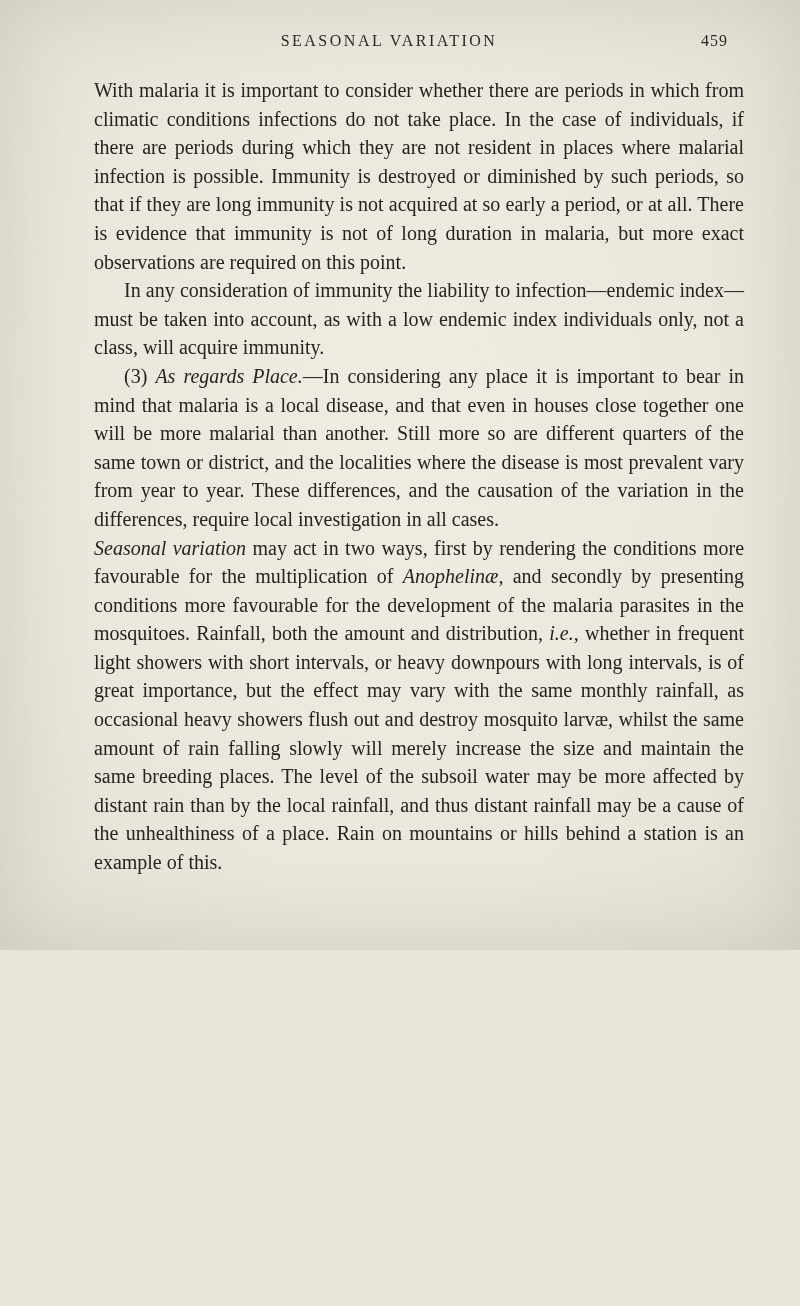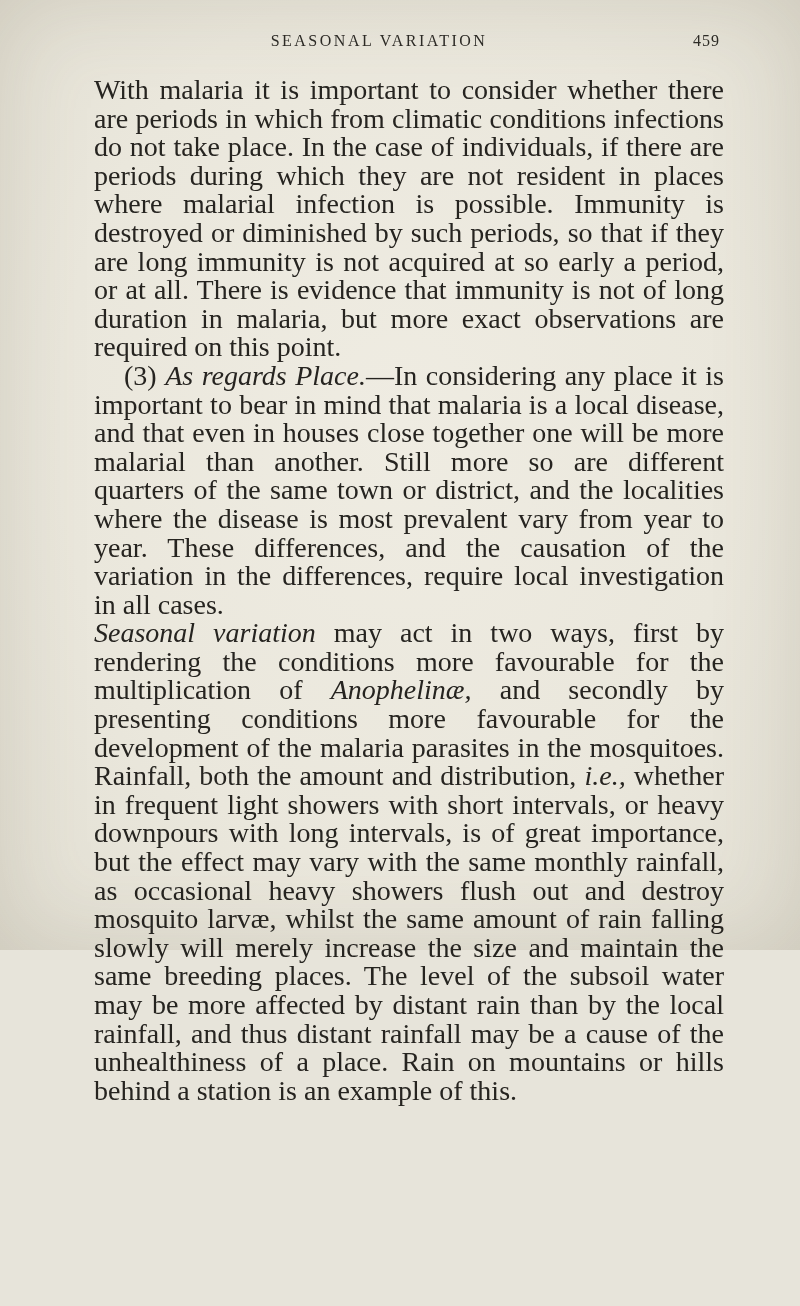--- a/index.html
+++ b/index.html
@@ -10,21 +10,21 @@
     width: 800px;
     height: 1306px;
     background: #e7e4da;
     overflow: hidden;
   }
   .page {
     position: relative;
     width: 800px;
     height: 950px;
     box-sizing: border-box;
-    padding: 30px 76px 36px 94px;
+    padding: 30px 56px 36px 94px;
     background:
       radial-gradient(ellipse at 50% 45%, #efece2 0%, #eae7dc 60%, #e2dfd3 100%);
     box-shadow: inset 0 0 90px rgba(110, 100, 80, 0.18);
     color: #262420;
     font-family: "Liberation Serif", "DejaVu Serif", serif;
   }
   .running-header {
     position: relative;
     height: 30px;
     margin-bottom: 16px;
@@ -35,27 +35,27 @@
   .running-header .title {
     position: absolute;
     left: 0;
     right: 60px;
     text-align: center;
     top: 2px;
     font-variant: normal;
   }
   .running-header .pageno {
     position: absolute;
-    right: 4px;
+    right: 16px;
     top: 2px;
     letter-spacing: 1px;
     text-align: center;
   }
   .page-body {
-    font-size: 28px;
+    font-size: 20px;
     line-height: 28.6px;
     text-align: justify;
     color: #262420;
   }
   .page-body p {
     margin: 0;
     padding: 0;
   }
   .page-body p.indent {
     text-indent: 30px;
@@ -66,16 +66,17 @@
 </head>
 <body>
 
 <div class="page">
   <div class="running-header">
     <span class="title">SEASONAL VARIATION</span>
     <span class="pageno">459</span>
   </div>
   <div class="page-body">
       <p class=""><span>With malaria it is important to consider whether there are periods in which from climatic conditions infections do not take place. In the case of individuals, if there are periods during which they are not resident in places where malarial infection is possible. Immunity is destroyed or diminished by such periods, so that if they are long immunity is not acquired at so early a period, or at all. There is evidence that immunity is not of long duration in malaria, but more exact observations are required on this point.</span></p>
+      <p class="indent"><span>In any consideration of immunity the liability to infection—endemic index—must be taken into account, as with a low endemic index individuals only, not a class, will acquire immunity.</span></p>
       <p class="indent"><span>(3) </span><i>As regards Place.</i><span>—In considering any place it is important to bear in mind that malaria is a local disease, and that even in houses close together one will be more malarial than another. Still more so are different quarters of the same town or district, and the localities where the disease is most prevalent vary from year to year. These differences, and the causation of the variation in the differences, require local investigation in all cases.</span></p>
       <p class=""><i>Seasonal variation</i><span> may act in two ways, first by rendering the conditions more favourable for the multiplication of </span><i>Anophelinæ,</i><span> and secondly by presenting conditions more favourable for the development of the malaria parasites in the mosquitoes. Rainfall, both the amount and distribution, </span><i>i.e.,</i><span> whether in frequent light showers with short intervals, or heavy downpours with long intervals, is of great importance, but the effect may vary with the same monthly rainfall, as occasional heavy showers flush out and destroy mosquito larvæ, whilst the same amount of rain falling slowly will merely increase the size and maintain the same breeding places. The level of the subsoil water may be more affected by distant rain than by the local rainfall, and thus distant rainfall may be a cause of the unhealthiness of a place. Rain on mountains or hills behind a station is an example of this.</span></p>
     </div>
 </div>
 
 </body></html>

